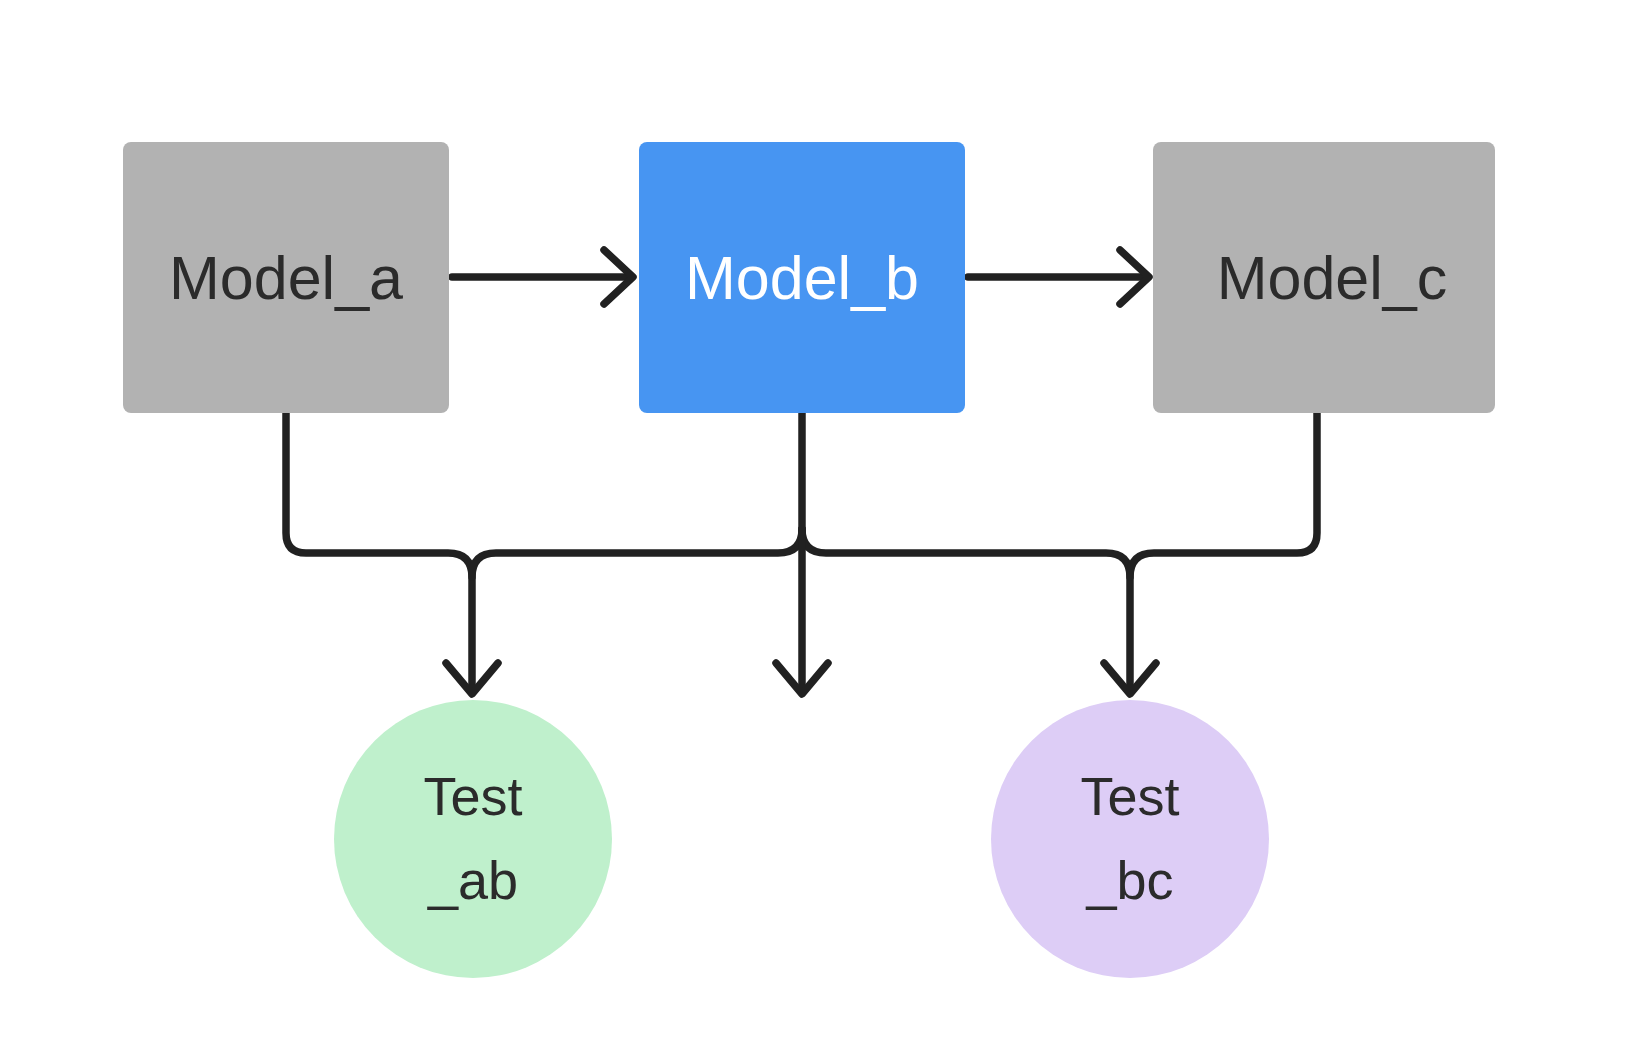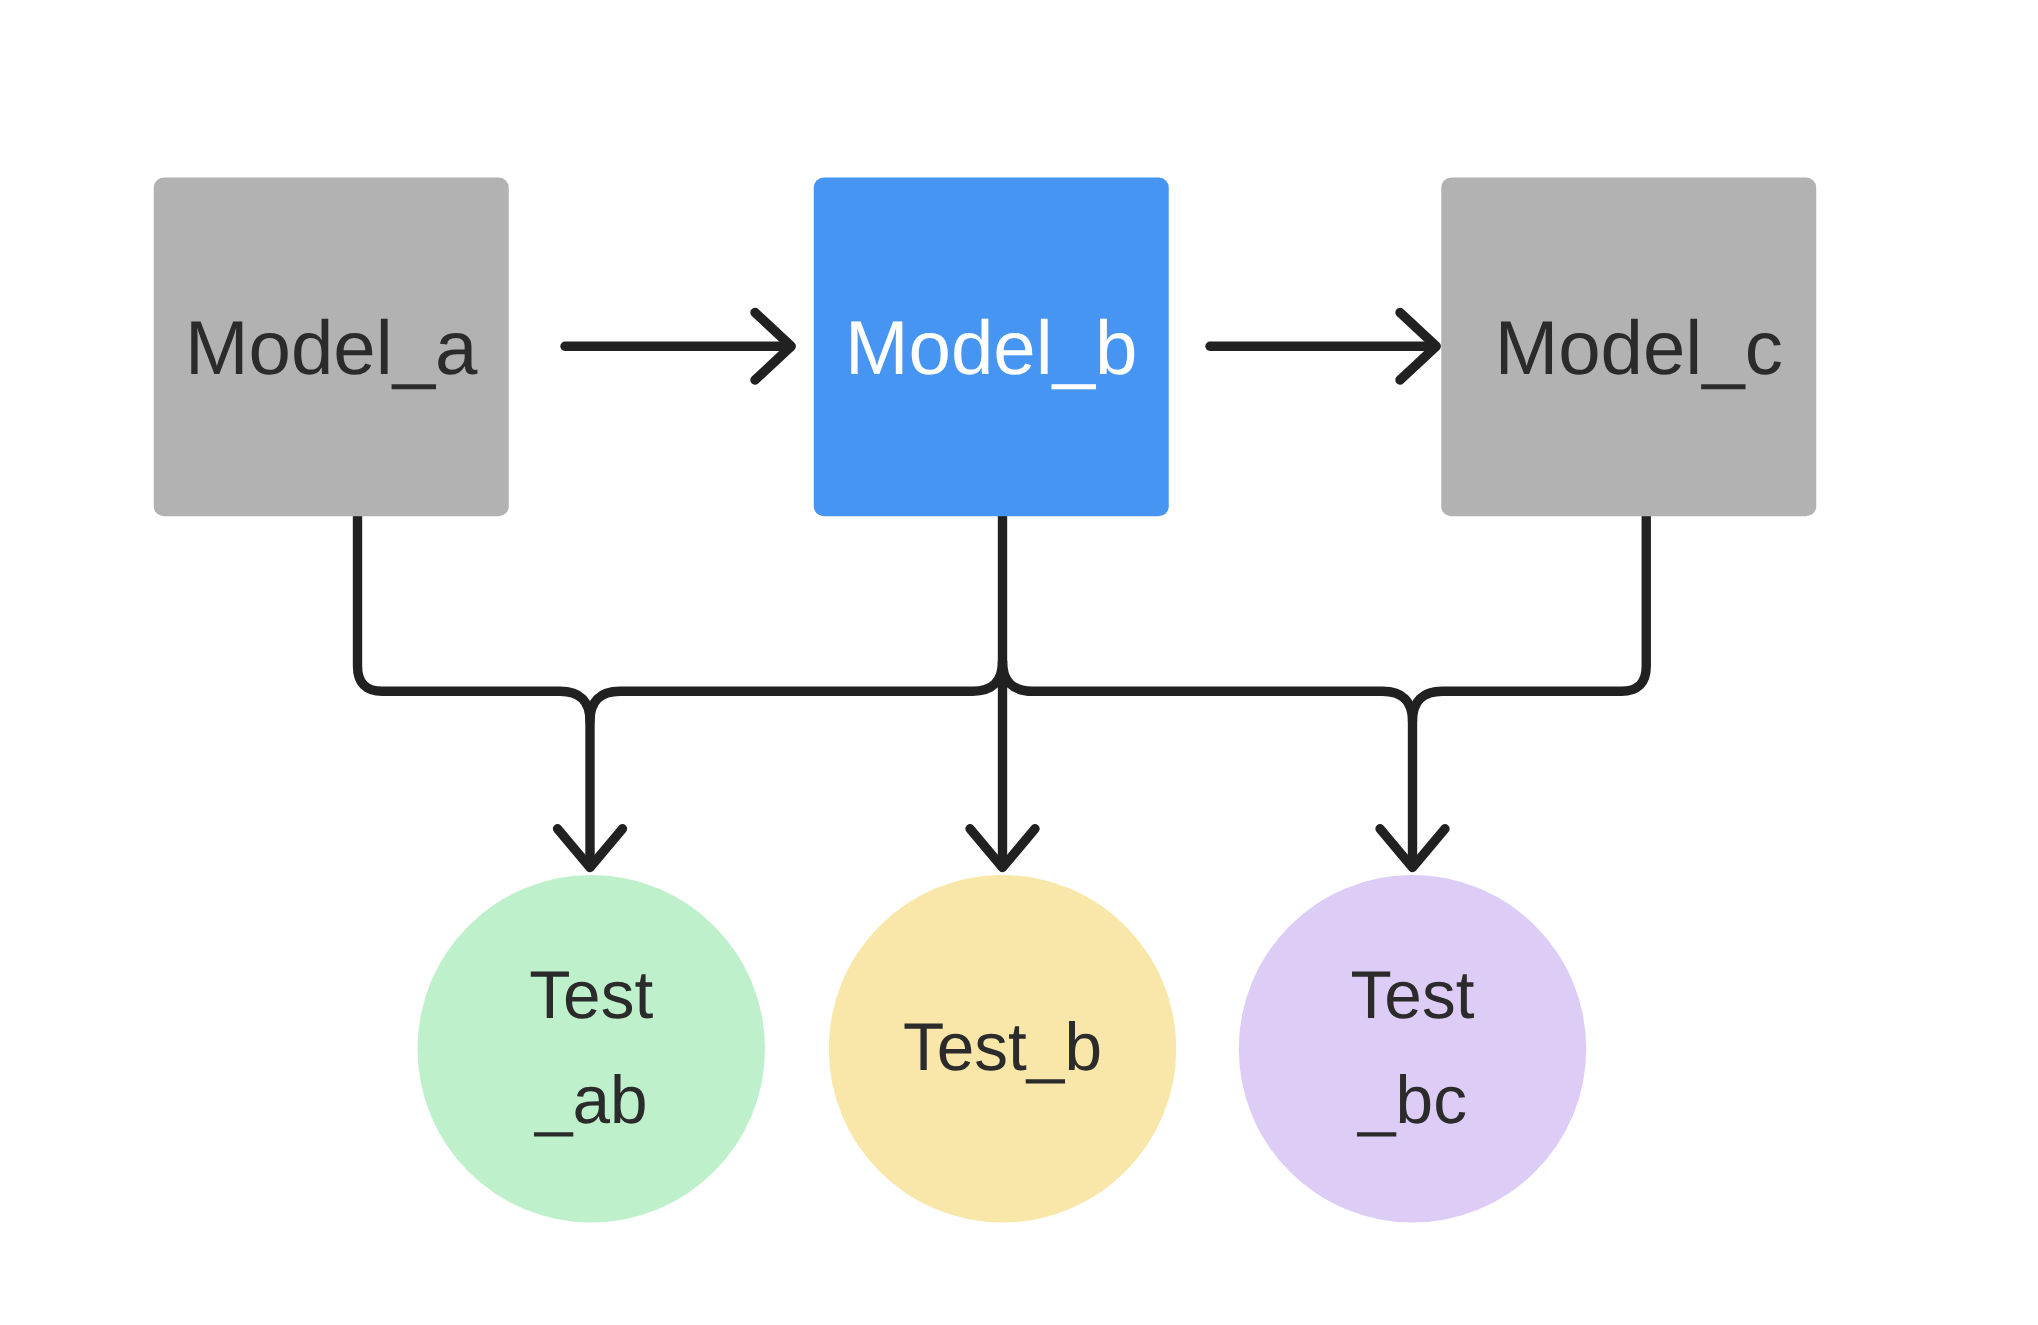--- a/index.html
+++ b/index.html
@@ -30,36 +30,36 @@
   .edge-layer path {
     fill: none;
     stroke: var(--c-edge, #212121);
     stroke-width: 7.5;
     stroke-linecap: round;
     stroke-linejoin: round;
   }
   .node-box {
     position: absolute;
     top: 142px;
-    width: 284px;
+    width: 326px;
     height: 271px;
     border-radius: 8px;
     display: flex;
     align-items: center;
     justify-content: center;
     font-size: 61px;
     color: var(--c-text-dark, #2b2b2b);
   }
   .node-box.model-default { background: var(--c-model-default, #b2b2b2); }
   .node-box.model-selected {
     background: var(--c-model-selected, #4795f2);
     color: var(--c-text-light, #ffffff);
   }
   .box-a { left: 123px; }
-  .box-b { left: 639px; margin-left: 12px; }
+  .box-b { left: 639px; }
   .box-c { left: 1153px; padding-left: 16px; }
   .node-circle {
     position: absolute;
     top: 700px;
     width: 278px;
     height: 278px;
     border-radius: 50%;
     display: flex;
     flex-direction: column;
     align-items: center;
@@ -104,21 +104,18 @@
     <span>Model_b</span>
   </div>
   <div class="node-box model-default box-c">
     <span>Model_c</span>
   </div>
 
   <div class="node-circle circle-ab">
     <span>Test</span>
     <span>_ab</span>
   </div>
-  <div class="node-circle circle-b">
-    <span>Test_b</span>
-  </div>
   <div class="node-circle circle-bc">
     <span>Test</span>
     <span>_bc</span>
   </div>
 
 </div>
 
 </body></html>

